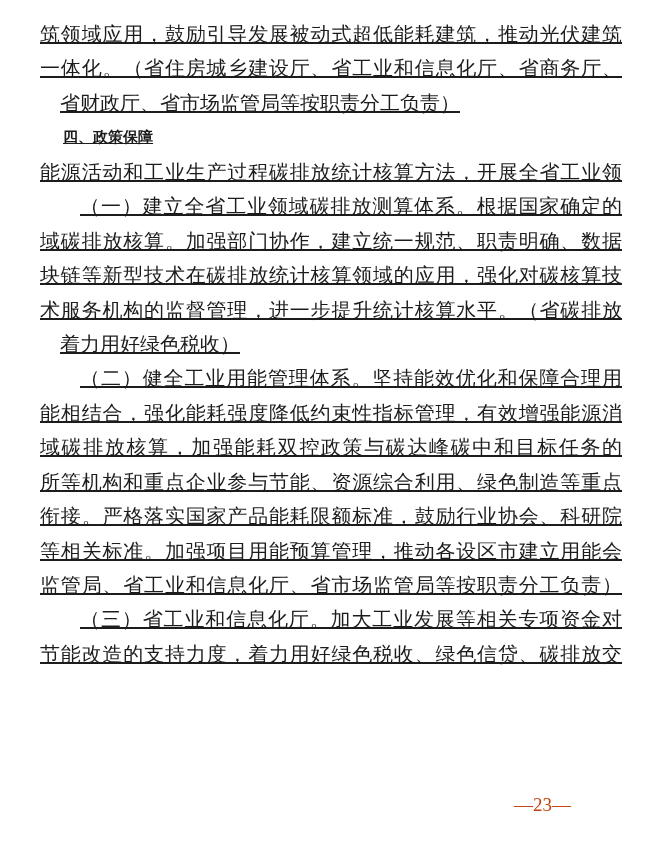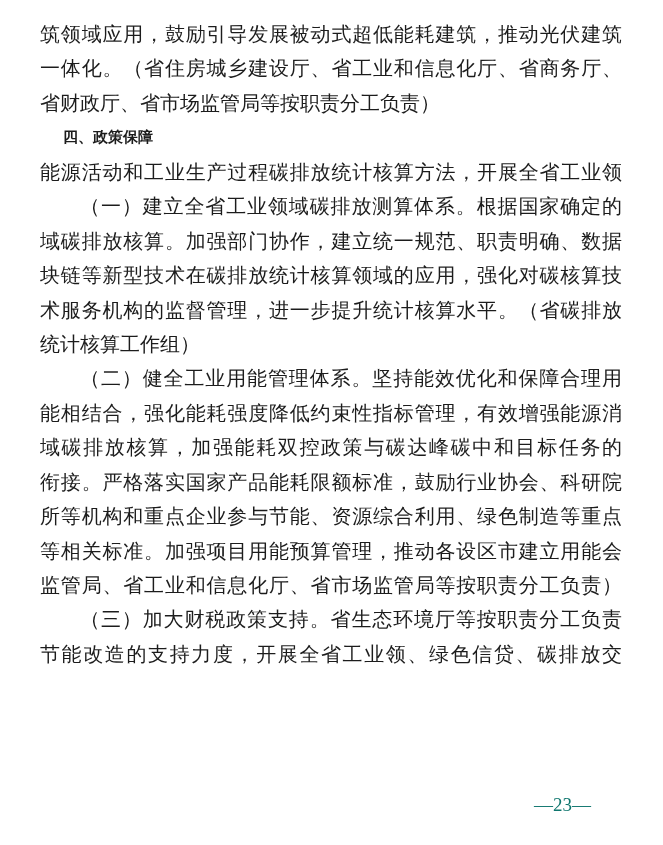--- a/index.html
+++ b/index.html
@@ -24,71 +24,73 @@
   }
   .line {
     font-size: 20px;
     line-height: 34.45px;
     height: 34.45px;
     overflow: hidden;
     text-align: justify;
     text-align-last: justify;
     text-justify: inter-character;
     white-space: normal;
+    text-decoration: underline;
   }
   
   .line.end {
     text-align: left;
     text-align-last: left;
+    margin-left: 20px;
   }
   
   .line.ind {
     text-indent: 2em;
   }
   
   .line.heading {
     font-family: "Liberation Sans", sans-serif;
     font-weight: bold;
     font-size: 15px;
     text-indent: 23px;
     text-align: left;
     text-align-last: left;
   }
   .page-number {
     position: absolute;
     top: 793px;
     left: 0;
     width: 100%;
     box-sizing: border-box;
-    padding-right: 72px;
+    padding-right: 92px;
     text-align: right;
     font-size: 19px;
     line-height: 24px;
-    color: #0f766e;
+    color: #c2410c;
   }
 </style>
 </head>
 <body>
 
 <div class="page">
   <div class="column">
     <div class="line">筑领域应用，鼓励引导发展被动式超低能耗建筑，推动光伏建筑</div>
     <div class="line">一体化。（省住房城乡建设厅、省工业和信息化厅、省商务厅、</div>
     <div class="line end">省财政厅、省市场监管局等按职责分工负责）</div>
     <div class="line heading">四、政策保障</div>
     <div class="line">能源活动和工业生产过程碳排放统计核算方法，开展全省工业领</div>
     <div class="line ind">（一）建立全省工业领域碳排放测算体系。根据国家确定的</div>
     <div class="line">域碳排放核算。加强部门协作，建立统一规范、职责明确、数据</div>
     <div class="line">块链等新型技术在碳排放统计核算领域的应用，强化对碳核算技</div>
     <div class="line">术服务机构的监督管理，进一步提升统计核算水平。（省碳排放</div>
-    <div class="line end">统计核算工作组）</div>
+    <div class="line end">着力用好绿色税收）</div>
     <div class="line ind">（二）健全工业用能管理体系。坚持能效优化和保障合理用</div>
     <div class="line">能相结合，强化能耗强度降低约束性指标管理，有效增强能源消</div>
     <div class="line">域碳排放核算，加强能耗双控政策与碳达峰碳中和目标任务的</div>
+    <div class="line">所等机构和重点企业参与节能、资源综合利用、绿色制造等重点</div>
     <div class="line">衔接。严格落实国家产品能耗限额标准，鼓励行业协会、科研院</div>
-    <div class="line">所等机构和重点企业参与节能、资源综合利用、绿色制造等重点</div>
     <div class="line">等相关标准。加强项目用能预算管理，推动各设区市建立用能会</div>
     <div class="line">监管局、省工业和信息化厅、省市场监管局等按职责分工负责）</div>
-    <div class="line ind">（三）加大财税政策支持。省生态环境厅等按职责分工负责</div>
-    <div class="line">节能改造的支持力度，开展全省工业领、绿色信贷、碳排放交</div>
+    <div class="line ind">（三）省工业和信息化厅。加大工业发展等相关专项资金对</div>
+    <div class="line">节能改造的支持力度，着力用好绿色税收、绿色信贷、碳排放交</div>
   </div>
   <div class="page-number">—23—</div>
 </div>
 
 </body></html>

